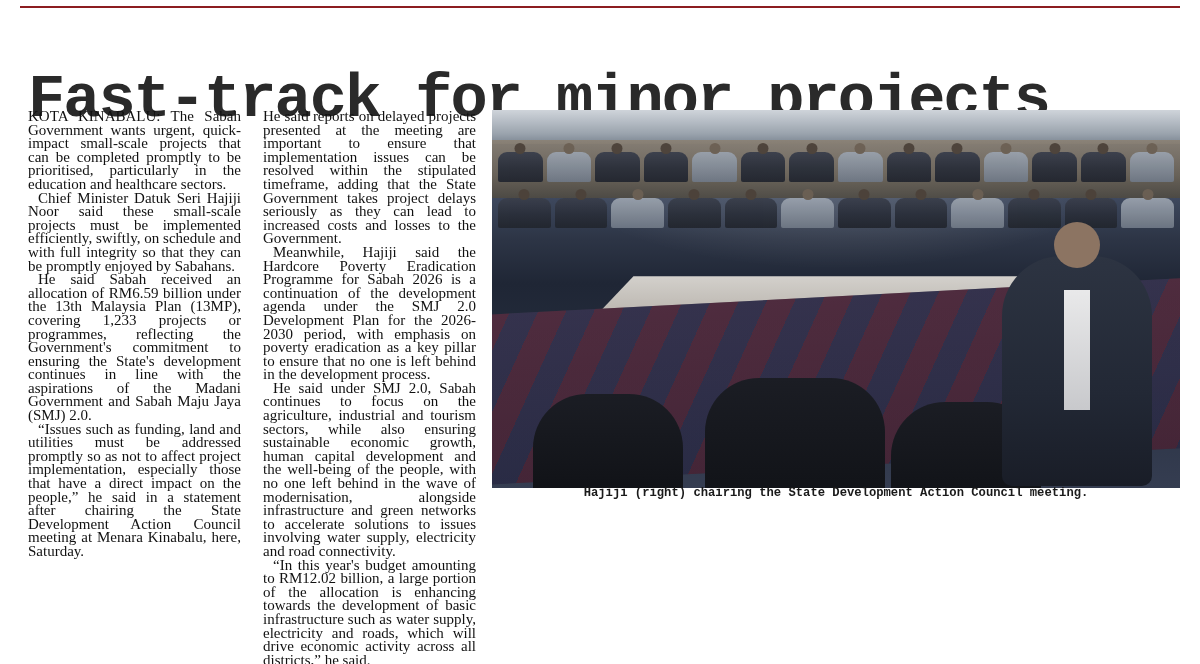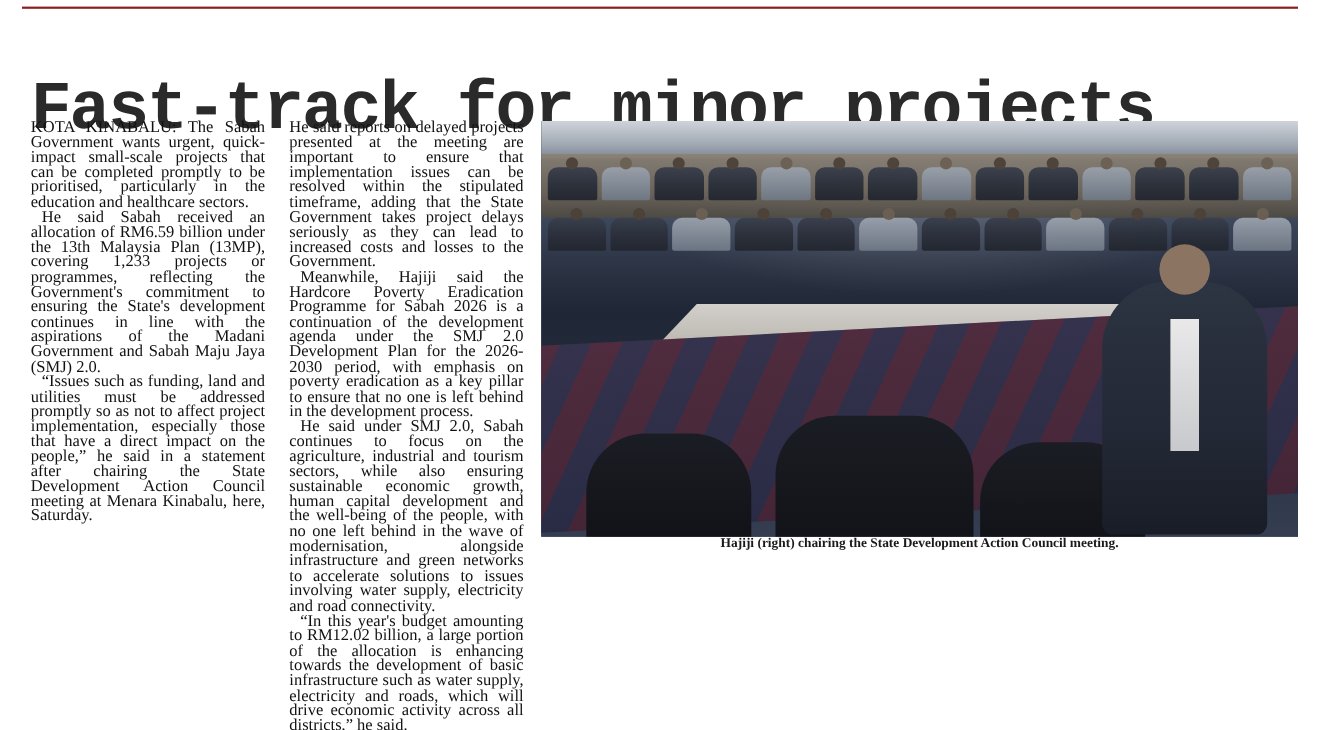--- a/index.html
+++ b/index.html
@@ -191,38 +191,39 @@
     width: 26px;
     height: 120px;
     background: linear-gradient(to bottom, #e9e9ea, #c8c9cc);
   }
   .caption {
     position: absolute;
     left: 492px;
     top: 486px;
     width: 688px;
     text-align: center;
-    font-family: Liberation Serif, serif;
+    font-family: Liberation Mono, monospace;
     font-weight: bold;
     font-size: 12.2px;
     color: #1a1a1a;
   }
 </style>
 </head>
 <body>
 
 <div id="page">
 
   <div class="top-rule"></div>
 
   <h1 class="headline">Fast-track for minor projects</h1>
 
   <div class="columns">
     <div class="col">
       <p class="first">KOTA KINABALU: The Sabah Government wants urgent, quick-impact small-scale projects that can be completed promptly to be prioritised, particularly in the education and healthcare sectors.</p>
+      <p>Chief Minister Datuk Seri Hajiji Noor said these small-scale projects must be implemented efficiently, swiftly, on schedule and with full integrity so that they can be promptly enjoyed by Sabahans.</p>
       <p>He said Sabah received an allocation of RM6.59 billion under the 13th Malaysia Plan (13MP), covering 1,233 projects or programmes, reflecting the Government's commitment to ensuring the State's development continues in line with the aspirations of the Madani Government and Sabah Maju Jaya (SMJ) 2.0.</p>
       <p>“Issues such as funding, land and utilities must be addressed promptly so as not to affect project implementation, especially those that have a direct impact on the people,” he said in a statement after chairing the State Development Action Council meeting at Menara Kinabalu, here, Saturday.</p>
     </div>
     <div class="col">
       <p class="first">He said reports on delayed projects presented at the meeting are important to ensure that implementation issues can be resolved within the stipulated timeframe, adding that the State Government takes project delays seriously as they can lead to increased costs and losses to the Government.</p>
       <p>Meanwhile, Hajiji said the Hardcore Poverty Eradication Programme for Sabah 2026 is a continuation of the development agenda under the SMJ 2.0 Development Plan for the 2026-2030 period, with emphasis on poverty eradication as a key pillar to ensure that no one is left behind in the development process.</p>
       <p>He said under SMJ 2.0, Sabah continues to focus on the agriculture, industrial and tourism sectors, while also ensuring sustainable economic growth, human capital development and the well-being of the people, with no one left behind in the wave of modernisation, alongside infrastructure and green networks to accelerate solutions to issues involving water supply, electricity and road connectivity.</p>
       <p>“In this year's budget amounting to RM12.02 billion, a large portion of the allocation is enhancing towards the development of basic infrastructure such as water supply, electricity and roads, which will drive economic activity across all districts,” he said.</p>
     </div>
   </div>

